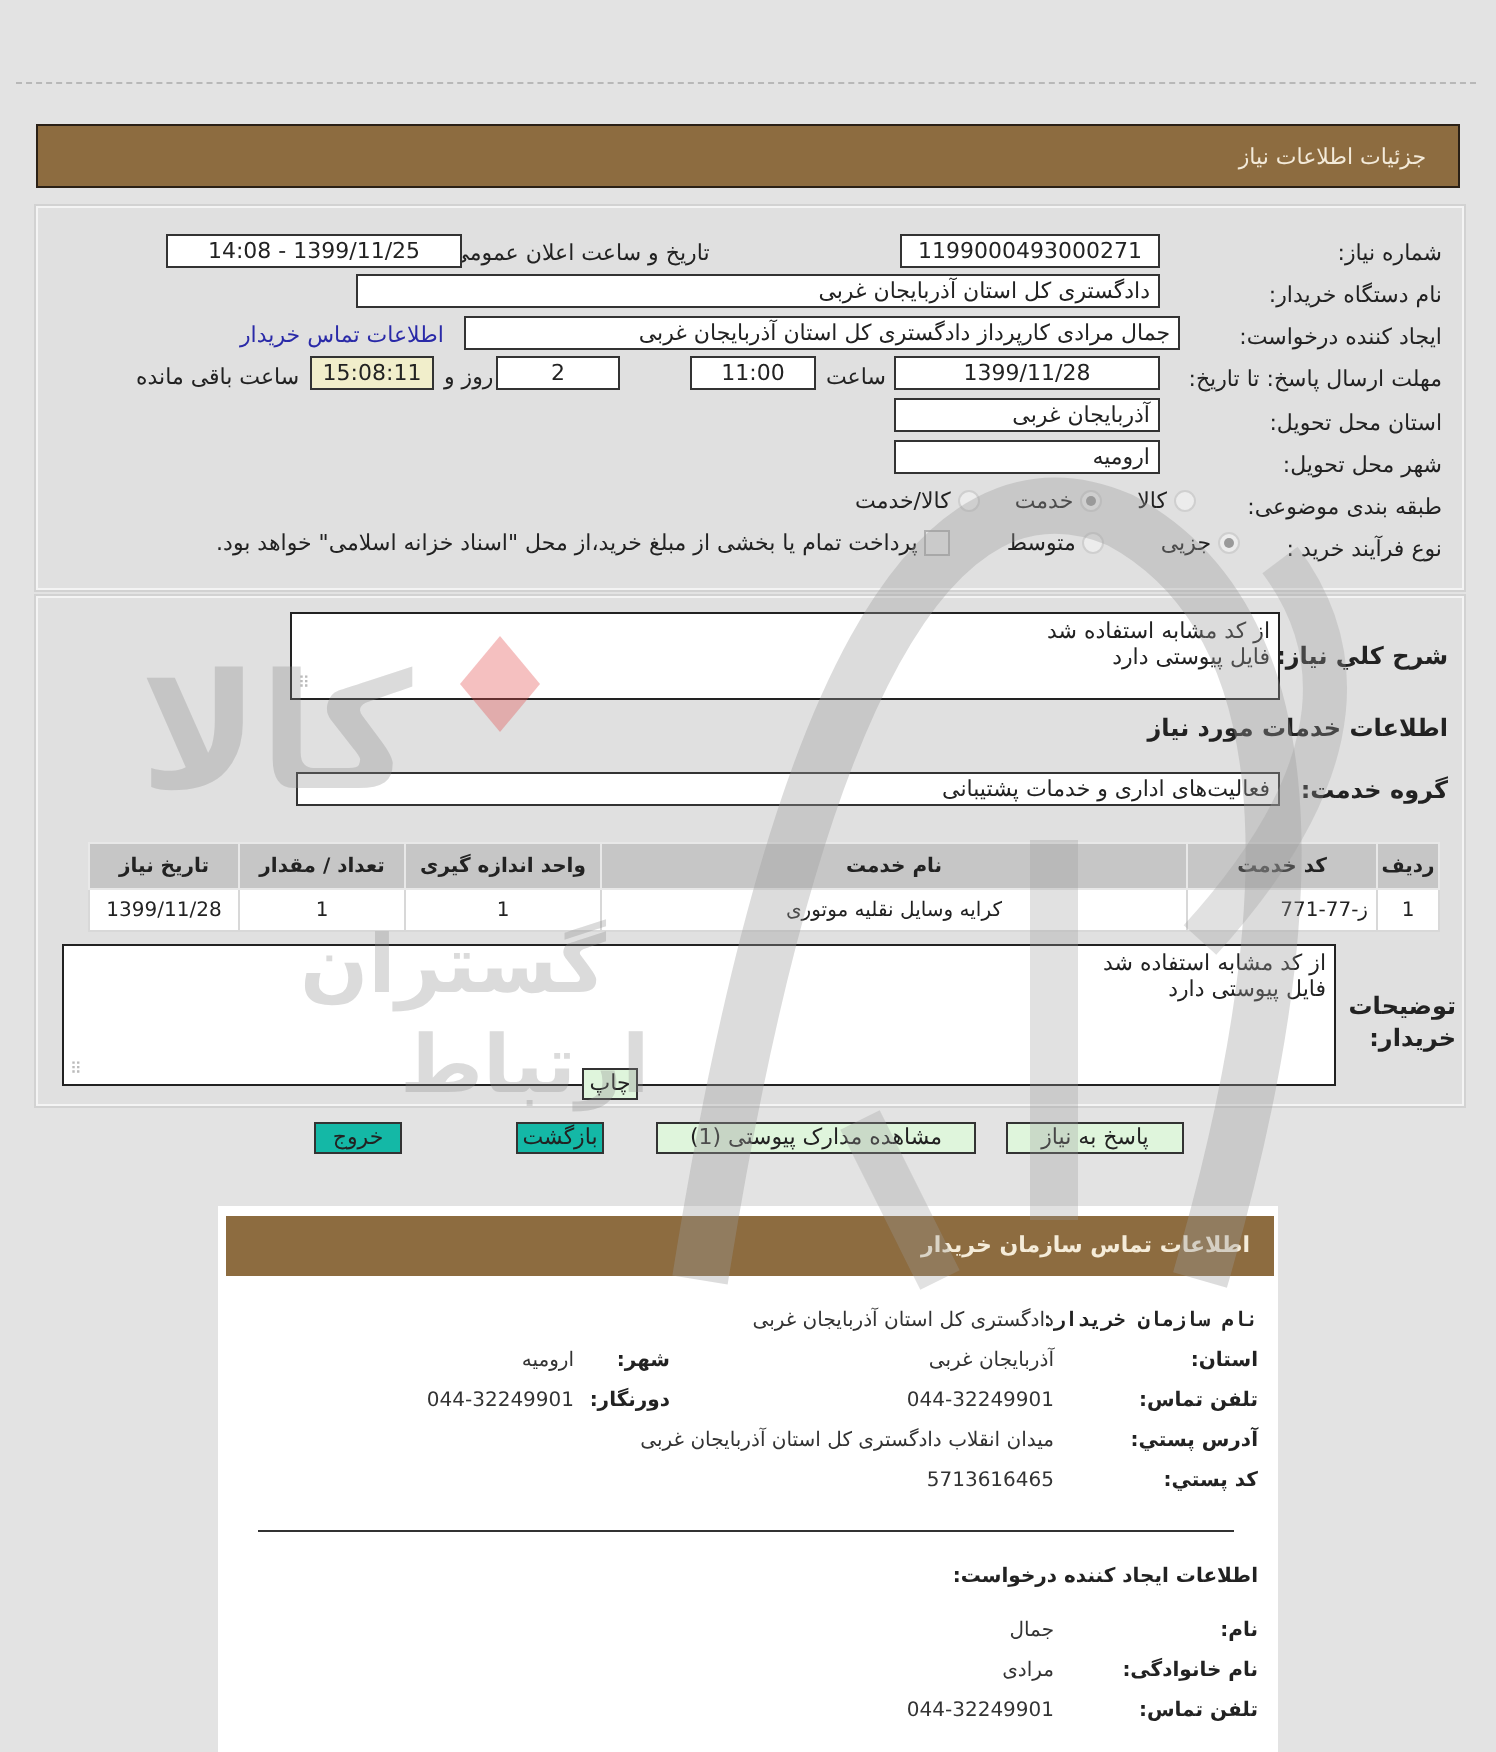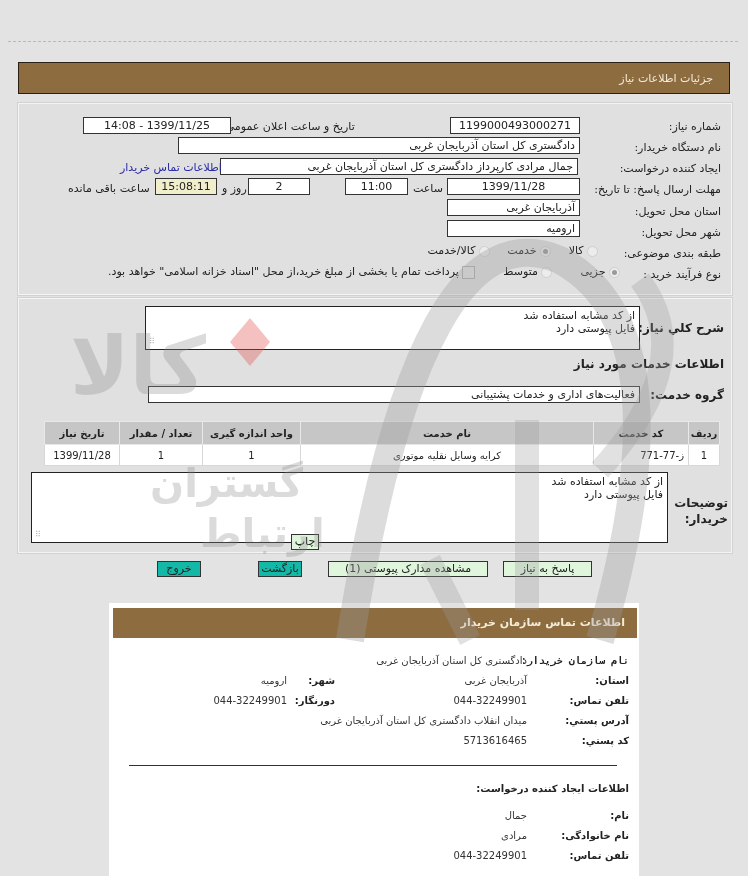--- a/index.html
+++ b/index.html
@@ -61,21 +61,21 @@
 
 <span class="lbl" style="right:27px; top:120px;">شماره نیاز:</span>
 <div class="box c" style="left:450px; top:117px; width:130px;">1199000493000271</div>
 <span class="lbl" style="left:222px; top:120px;">تاریخ و ساعت اعلان عمومی:</span>
 <div class="box c" style="left:83px; top:117px; width:148px;">1399/11/25 - 14:08</div>
 
 <span class="lbl" style="right:27px; top:141px;text-align:center;">نام دستگاه خریدار:</span>
 <div class="box" style="left:178px; top:137px; width:402px;">دادگستری کل استان آذربایجان غربی</div>
 
 <span class="lbl" style="right:27px; top:162px;">ایجاد کننده درخواست:</span>
-<div class="box" style="left:220px; top:158px; width:358px;">جمال مرادی کارپرداز دادگستری کل استان آذربایجان غربی</div>
+<div class="box" style="left:232px; top:158px; width:358px;">جمال مرادی کارپرداز دادگستری کل استان آذربایجان غربی</div>
 <span class="lbl link" style="left:120px; top:161px;">اطلاعات تماس خریدار</span>
 
 <span class="lbl" style="right:27px; top:183px;">مهلت ارسال پاسخ: تا تاریخ:</span>
 <div class="box c" style="left:447px; top:178px; width:133px;">1399/11/28</div>
 <span class="lbl" style="left:413px; top:182px;">ساعت</span>
 <div class="box c" style="left:345px; top:178px; width:63px;">11:00</div>
 <div class="box c" style="left:248px; top:178px; width:62px;">2</div>
 <span class="lbl" style="left:222px; top:182px;">روز و</span>
 <div class="box c yellow" style="left:155px; top:178px; width:62px;">15:08:11</div>
 <span class="lbl" style="left:68px; top:182px;">ساعت باقی مانده</span>

